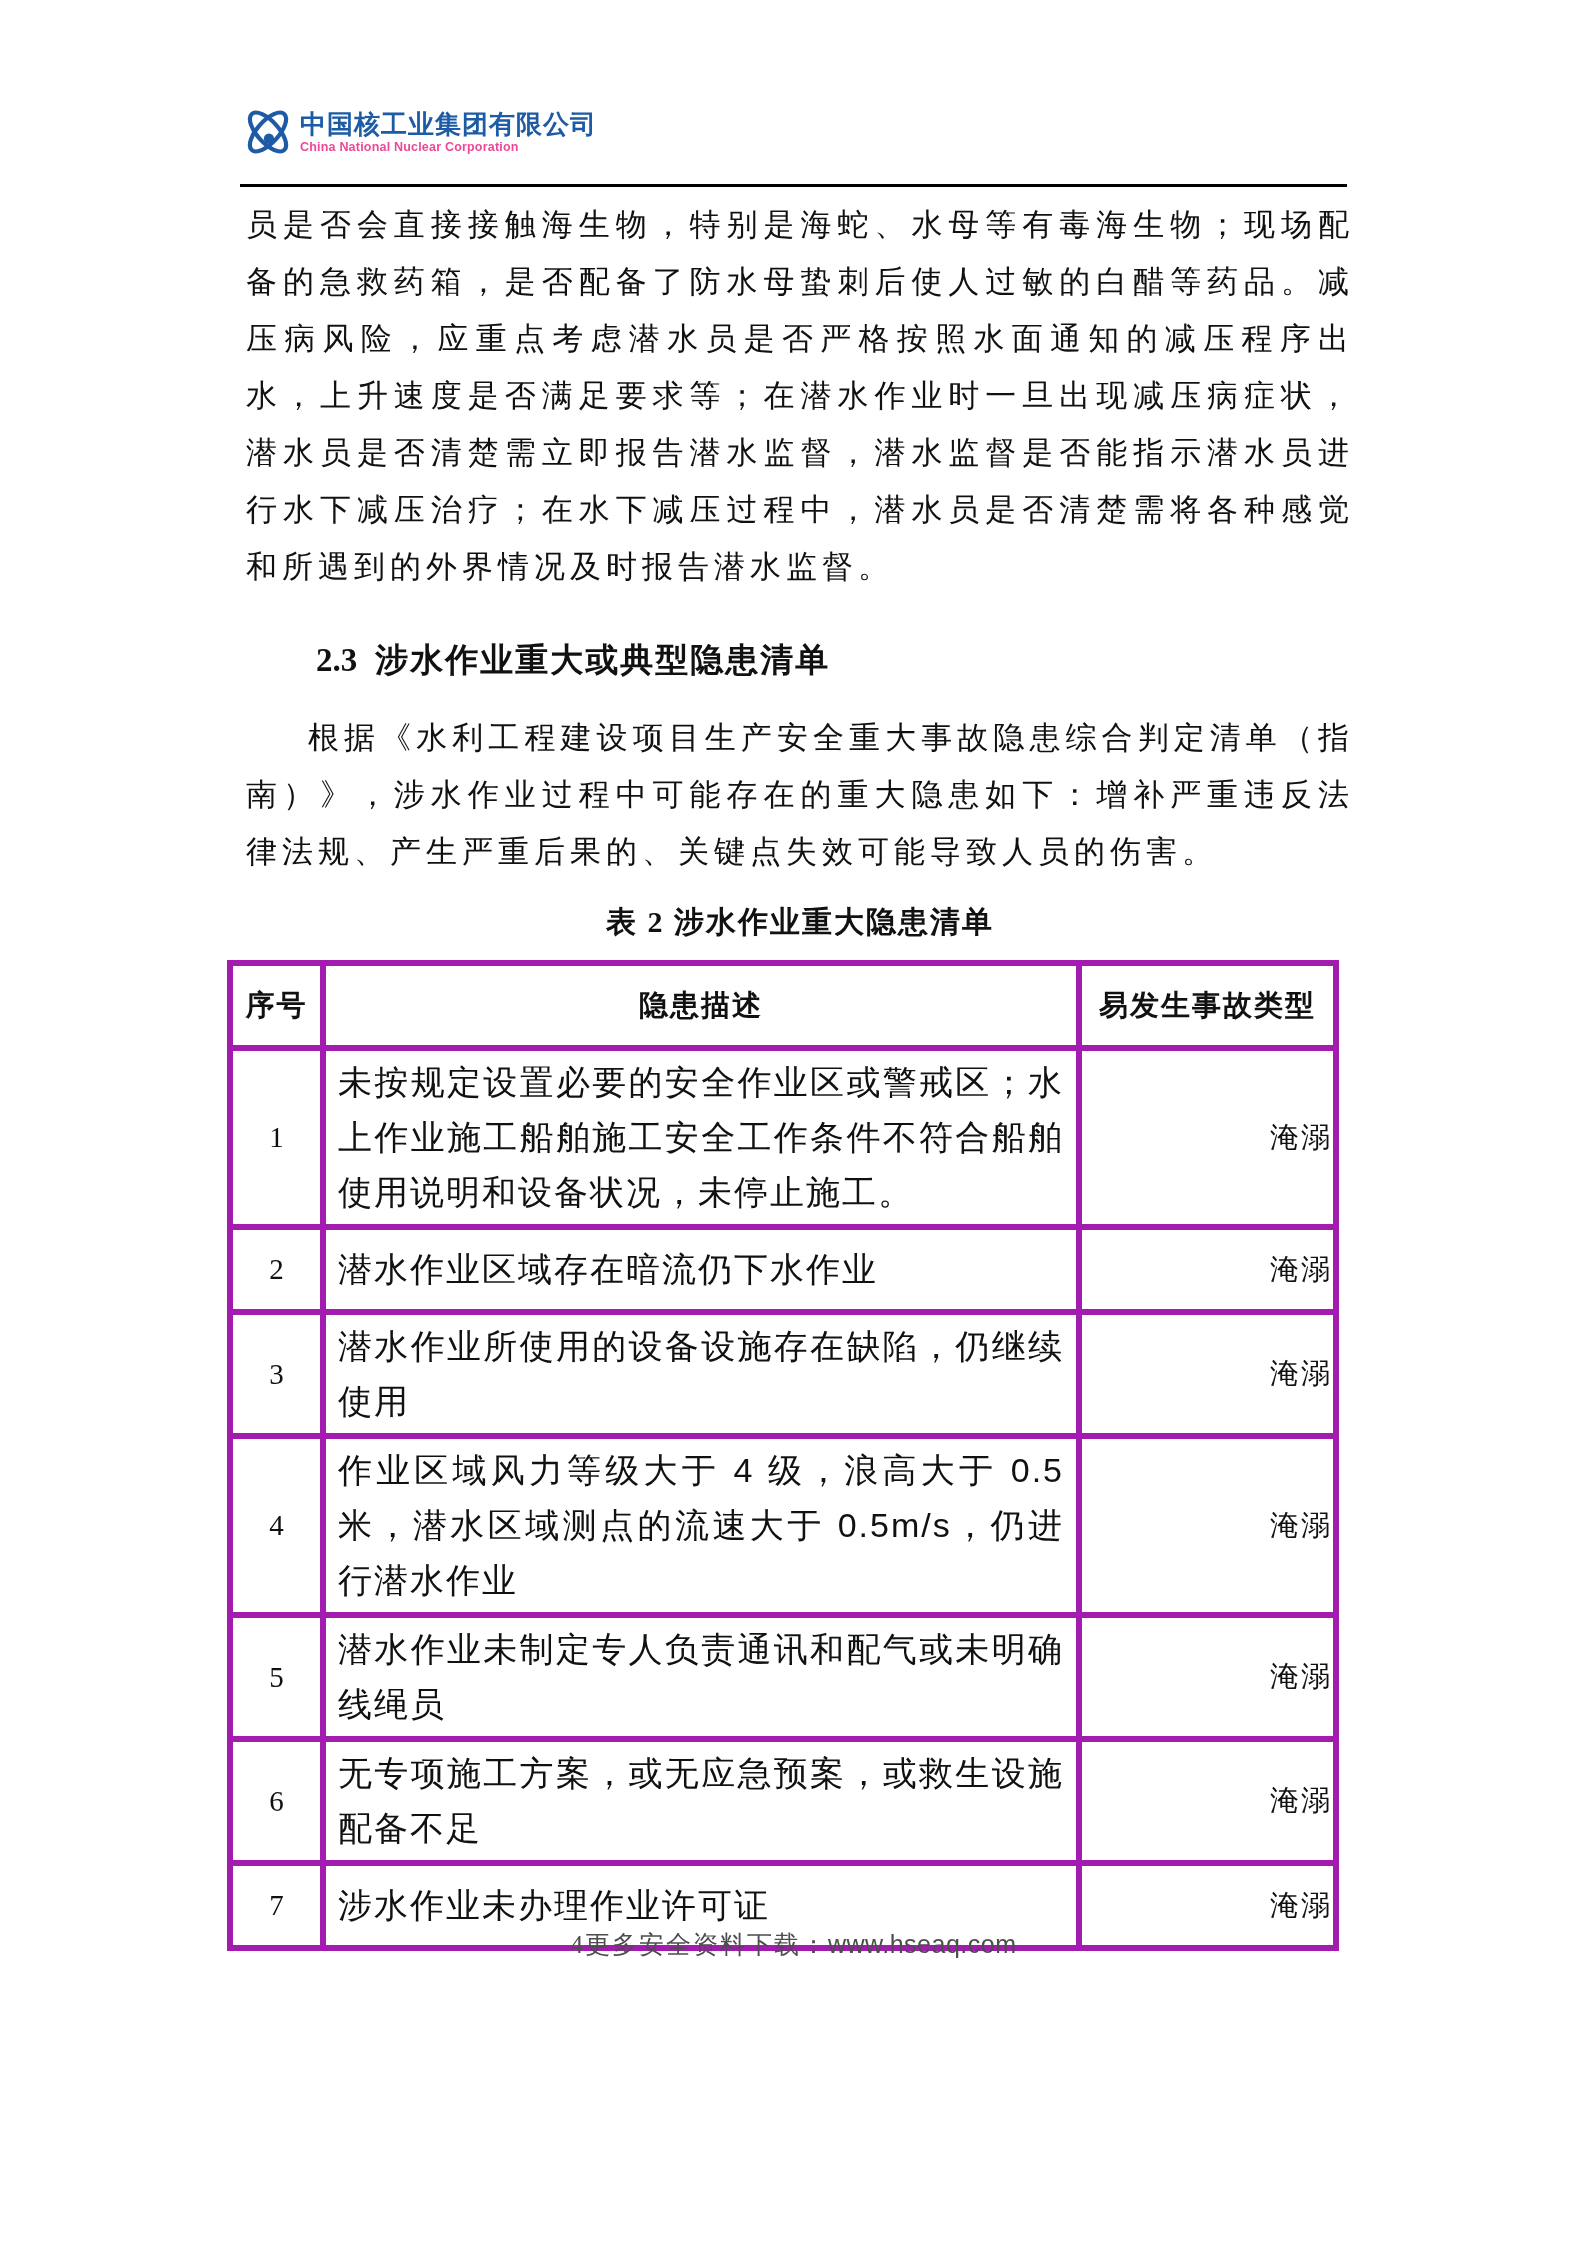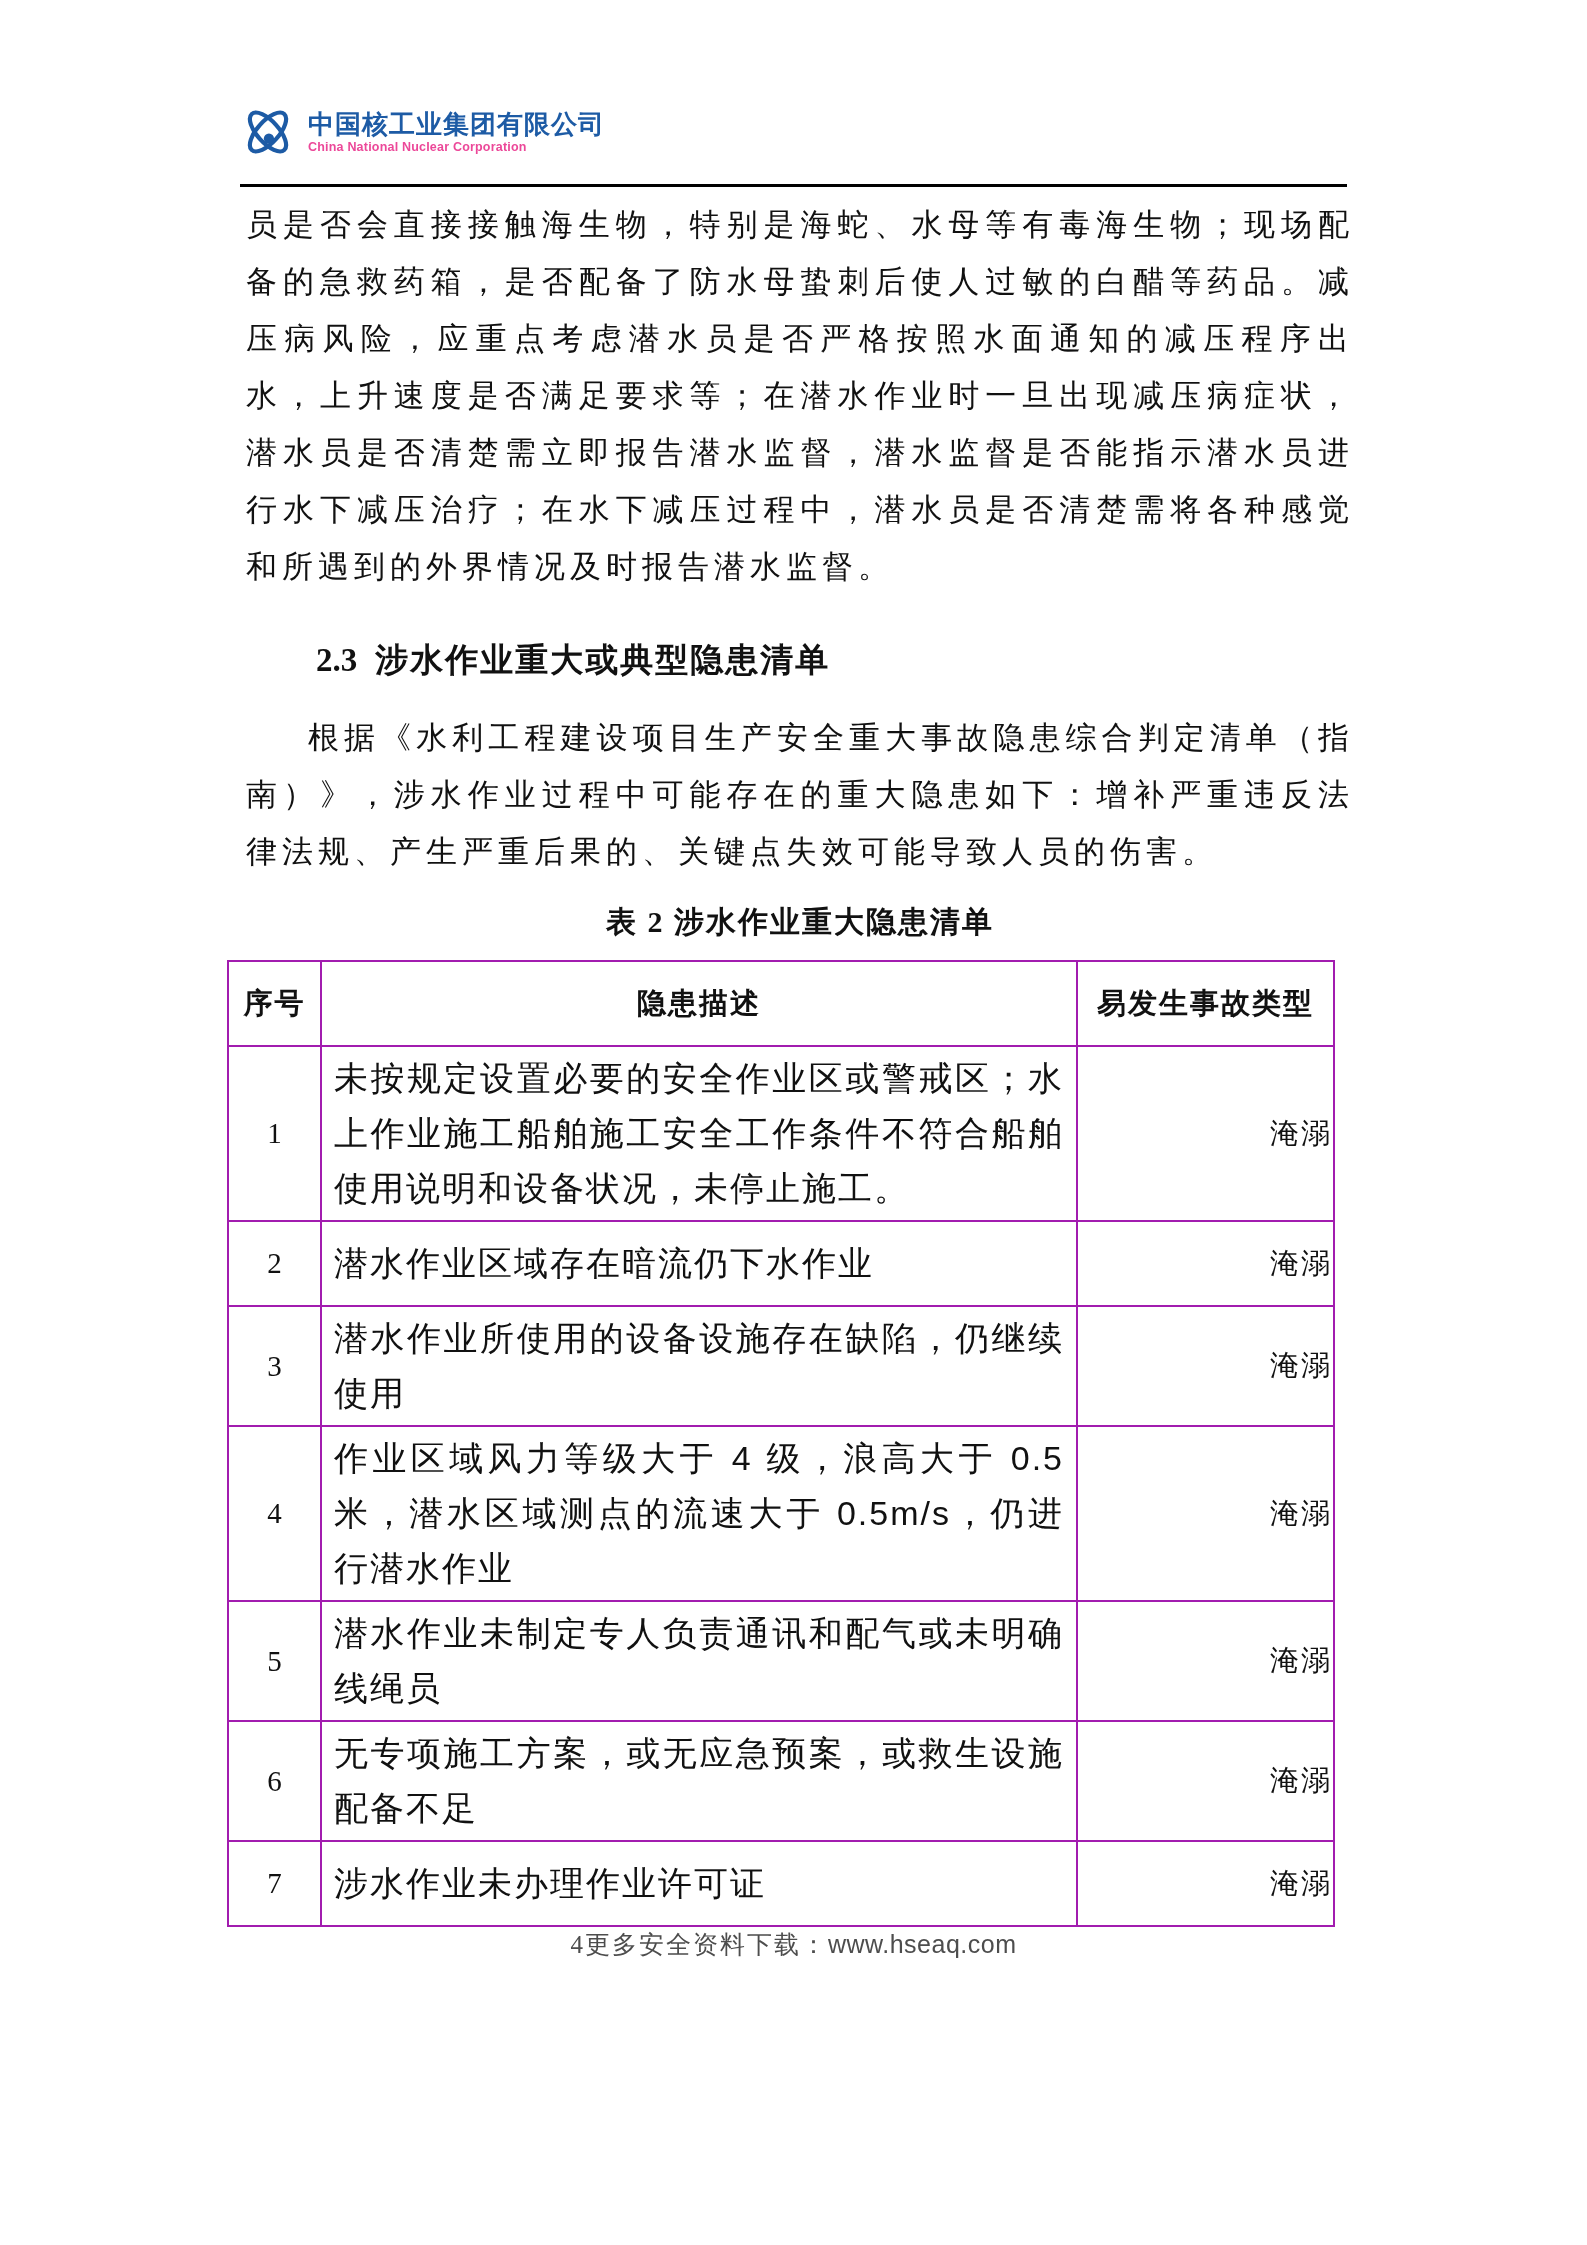--- a/index.html
+++ b/index.html
@@ -9,21 +9,21 @@
     background:#ffffff;
     font-family:"Liberation Serif", serif;
     color:#111;
     overflow:hidden;
   }
   
   .header{
     position:absolute;top:104px;left:240px;right:240px;
     display:flex;justify-content:space-between;align-items:flex-end;
   }
-  .logo{display:flex;align-items:center;gap:12px;}
+  .logo{display:flex;align-items:center;gap:4px;}
   .logo-text{display:flex;flex-direction:column;line-height:1;}
   .logo-cn{
     font-family:"Liberation Sans", sans-serif;
     font-weight:bold;font-size:26px;letter-spacing:1px;color:#1d5ba5;
   }
   .logo-en{
     font-family:"Liberation Sans", sans-serif;
     font-weight:bold;font-size:12.5px;color:#ec4899;margin-top:4px;letter-spacing:0.2px;
   }
   .doc-title{
@@ -53,21 +53,21 @@
     margin-top:20px;
     text-align:center;
     font-size:30px;font-weight:bold;letter-spacing:2px;line-height:44px;
   }
   
   table.hazard{
     margin-top:16px;margin-left:-19px;
     width:1106px;table-layout:fixed;border-collapse:collapse;
   }
   table.hazard, table.hazard th, table.hazard td{
-    border:2px solid #a21caf;
+    border:6px solid #a21caf;
   }
   table.hazard th{
     height:56px;
     font-family:"Liberation Sans", sans-serif;
     font-weight:bold;font-size:29px;letter-spacing:2px;
     text-align:center;vertical-align:middle;
   }
   table.hazard tr{ height:85px; }
   td.cell-no{
     font-family:"Liberation Serif", serif;

